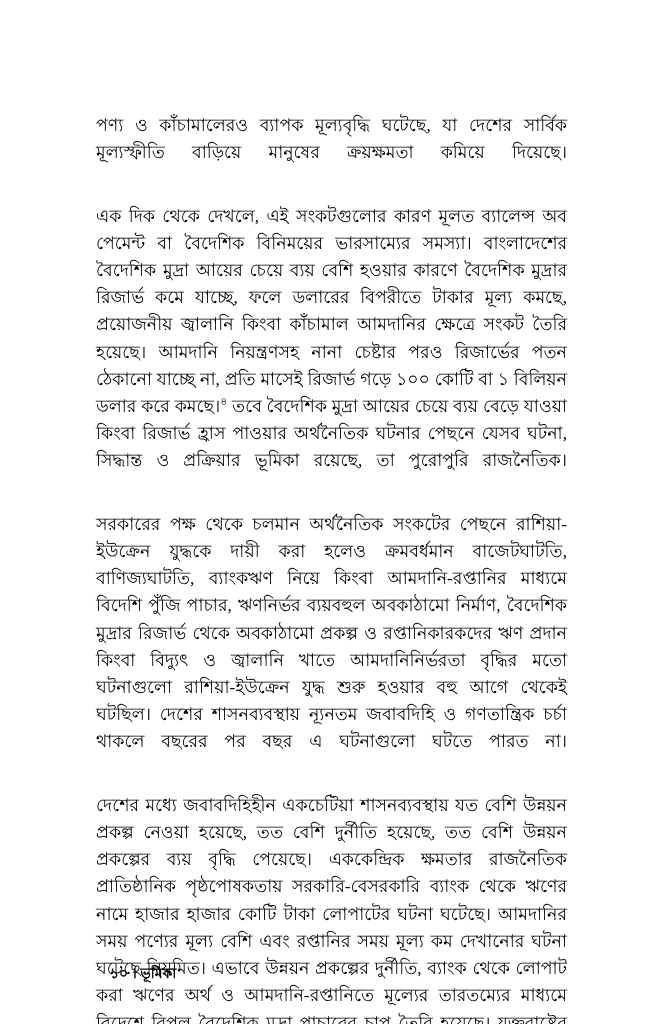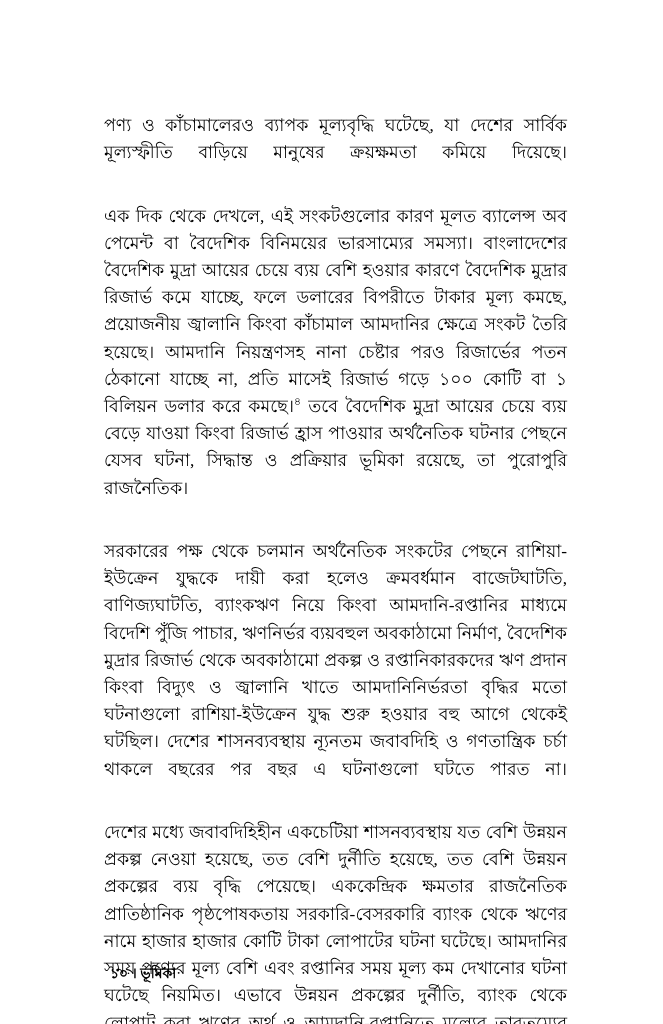--- a/index.html
+++ b/index.html
@@ -20,21 +20,21 @@
   }
 
   .text-block {
     position: absolute;
     left: 96px;
     top: 112px;
     width: 471px;
   }
 
   .para {
-    margin: 0 0 9px 8px;
+    margin: 0 0 9px 0;
     padding: 0;
     font-family: "Liberation Serif", "DejaVu Serif", serif;
     font-size: 17.4px;
     line-height: 27.2px;
     color: #000000;
     text-align: justify;
     text-justify: inter-word;
     word-spacing: 0.02em;
     hyphens: none;
     -webkit-font-feature-settings: "kern" 1;

